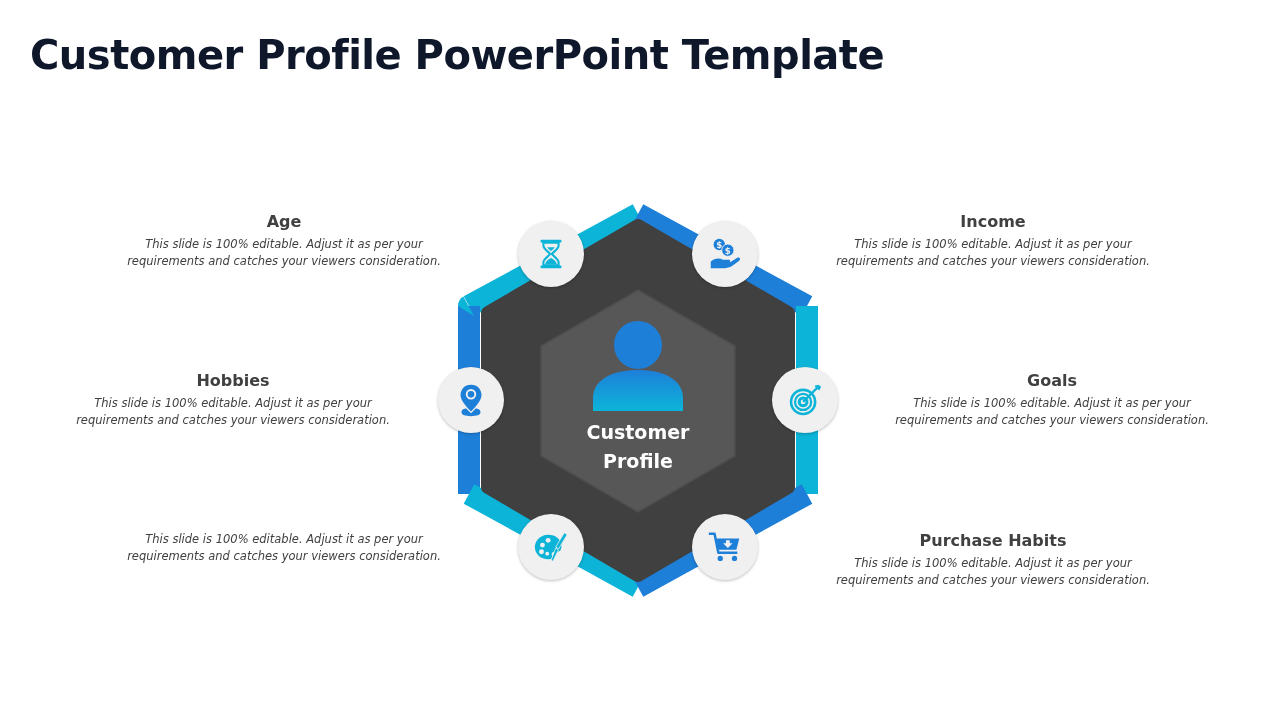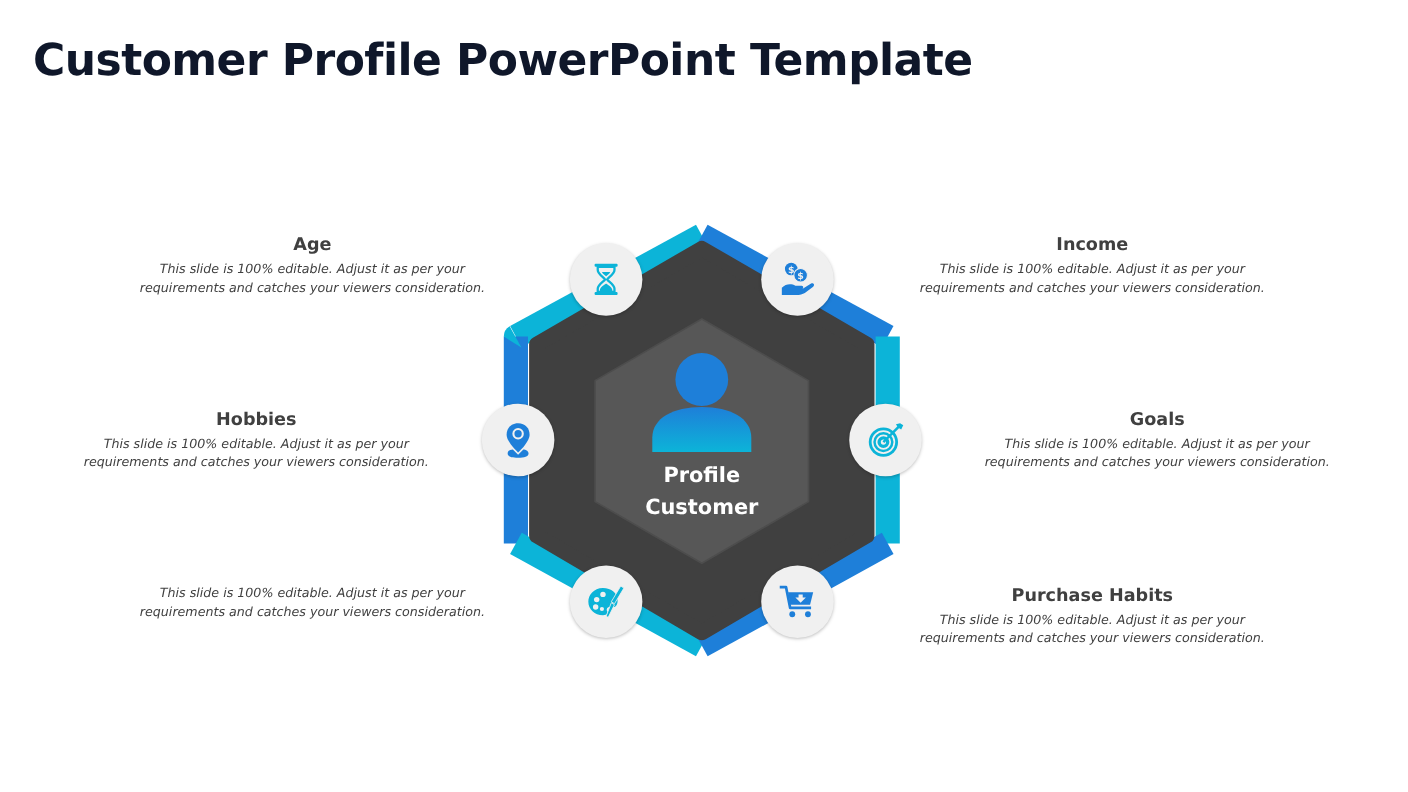--- a/index.html
+++ b/index.html
@@ -53,22 +53,22 @@
         <stop offset="0" stop-color="#1e7fd9"></stop>
         <stop offset="1" stop-color="#0cb4d8"></stop>
       </linearGradient>
     </defs>
     <circle cx="638" cx2="" cy="345" r="24" fill="#1e7fd9"></circle>
     <path d="M593,411 L593,398 C593,380 612,370 638,370 C664,370 683,380 683,398 L683,411 Z" fill="url(#ug)"></path>
   </g>
 </svg>
 
 <div class="center-label">
+  <div>Customer</div>
   <div>Profile</div>
-  <div>Customer</div>
 </div>
 
 <div class="icon-circle" style="left:518px; top:221px;">
   <svg viewBox="0 0 40 40">
     <rect x="9" y="5" width="22" height="3" rx="1" fill="#0cb4d8"></rect>
     <rect x="9" y="32" width="22" height="3" rx="1" fill="#0cb4d8"></rect>
     <path d="M12,8 L28,8 L28,11 C28,15 22,18 21,20 C22,22 28,25 28,29 L28,32 L12,32 L12,29 C12,25 18,22 19,20 C18,18 12,15 12,11 Z" fill="none" stroke="#0cb4d8" stroke-width="2.2"></path>
     <path d="M14,31 C14,27 19,25 20,24 C21,25 26,27 26,31 Z" fill="#0cb4d8"></path>
     <path d="M16,13 L24,13 C23,15 21,16 20,17 C19,16 17,15 16,13 Z" fill="#0cb4d8"></path>
   </svg>

